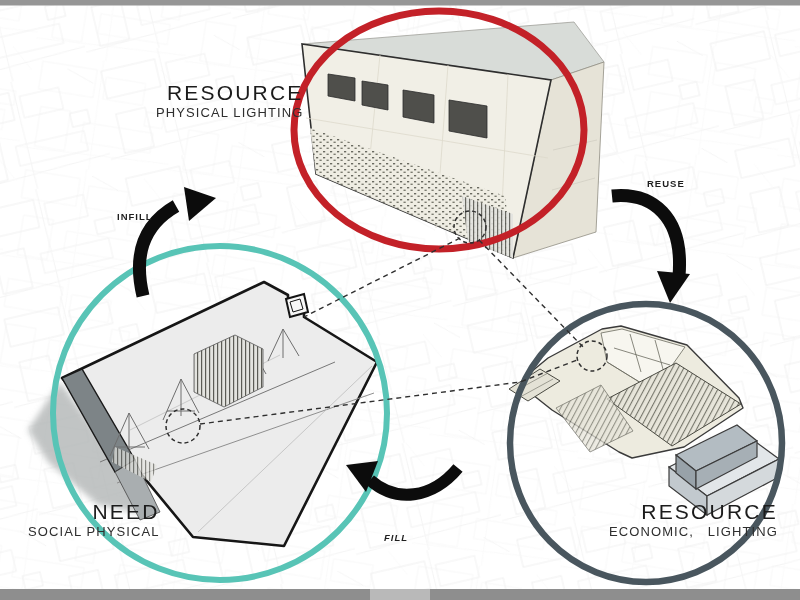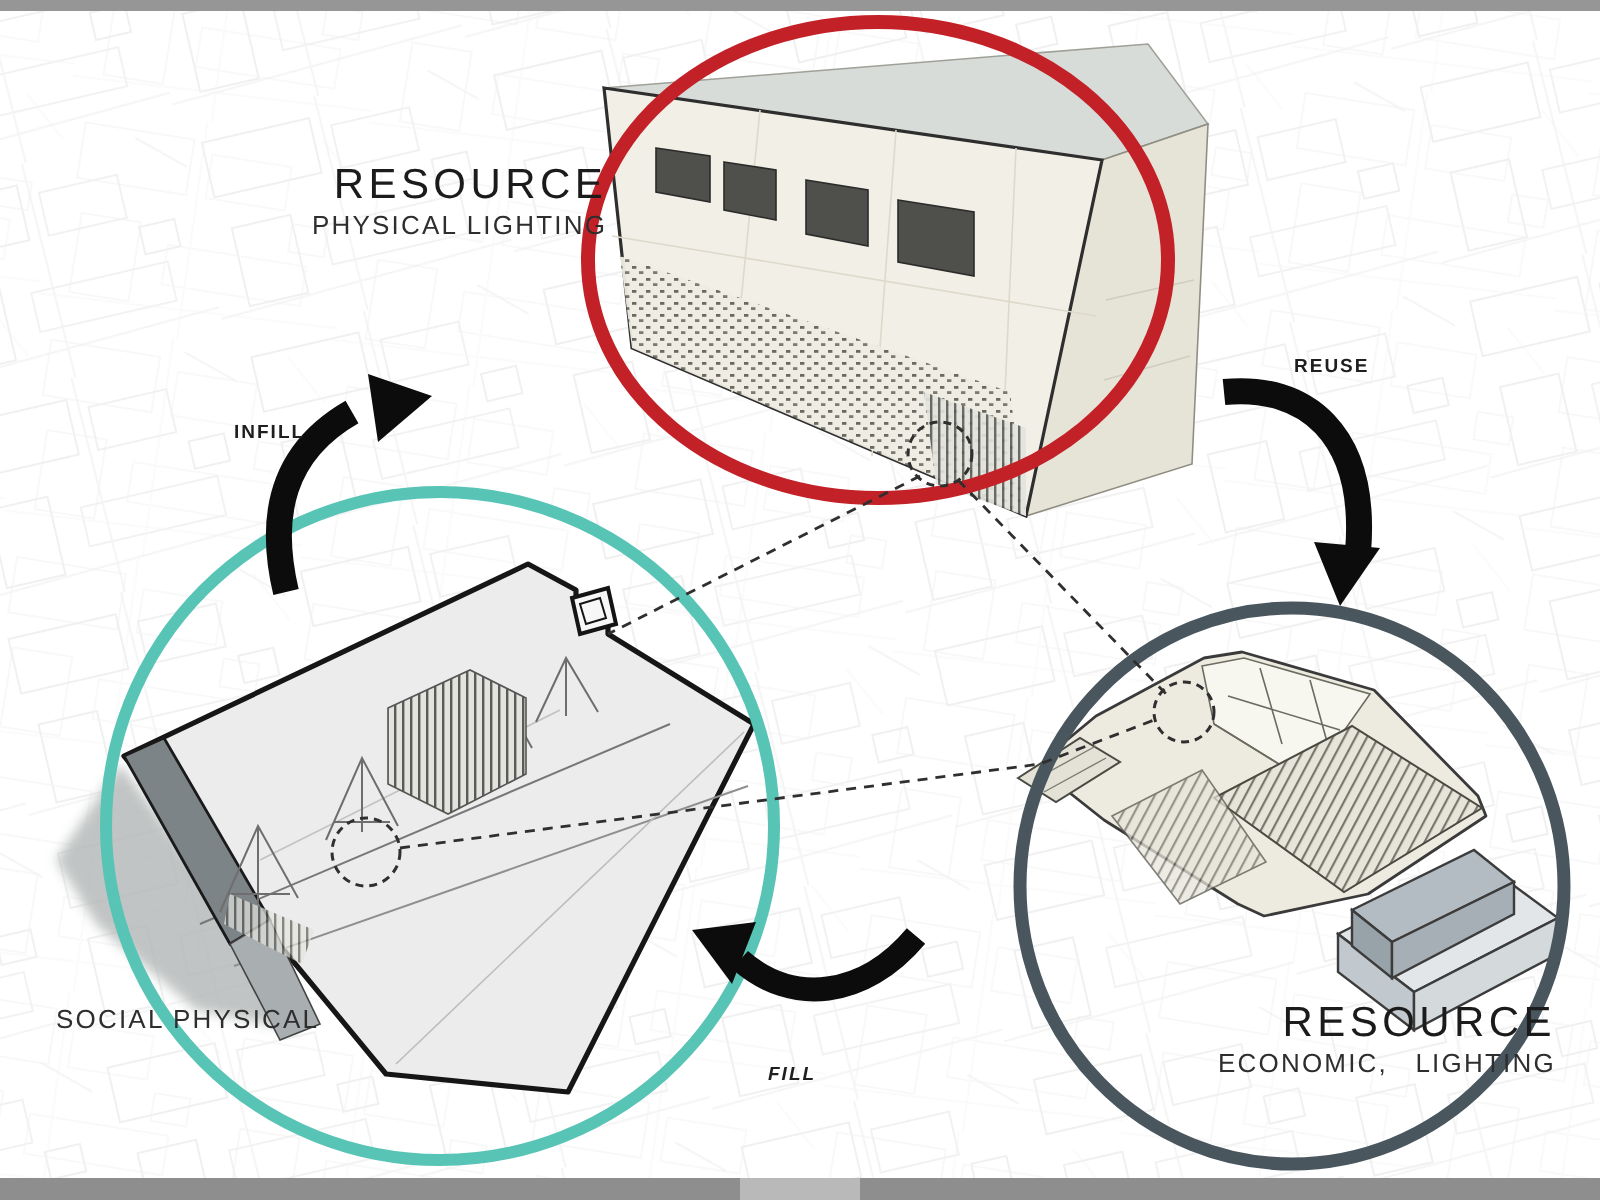--- a/index.html
+++ b/index.html
@@ -147,20 +147,21 @@
     <rect x="370" y="589" width="60" height="11" fill="#b9b9b9"></rect>
   </g>
 </svg>
 
 <div class="label" style="left:156px;top:82px;">
   <div class="title">RESOURCE</div>
   <div class="subtitle">PHYSICAL LIGHTING</div>
 </div>
 
 <div class="label" style="left:28px;top:501px;">
+  <div class="title">NEED</div>
   <div class="subtitle">SOCIAL PHYSICAL</div>
 </div>
 
 <div class="label" style="left:565px;top:501px;">
   <div class="title">RESOURCE</div>
   <div class="subtitle gap">ECONOMIC, LIGHTING</div>
 </div>
 
 <div class="arrow-label" style="left:102px;top:211px;margin-left:15px;">INFILL</div>
 <div class="arrow-label" style="left:624px;top:178px;padding-left:23px;">REUSE</div>

